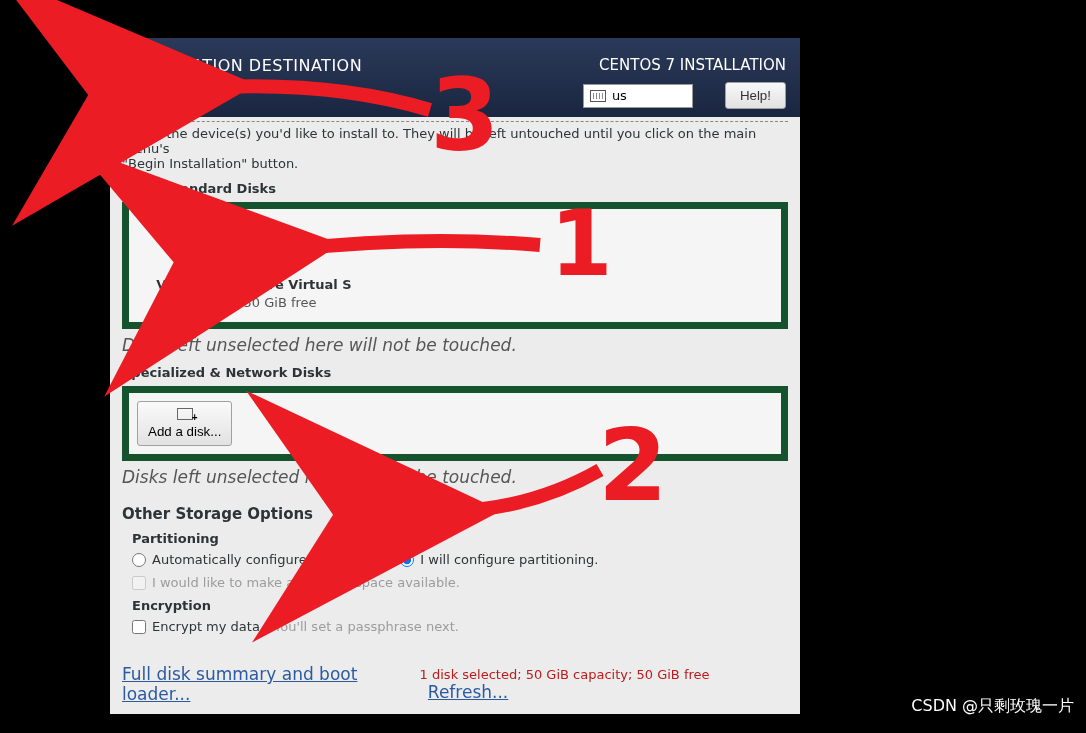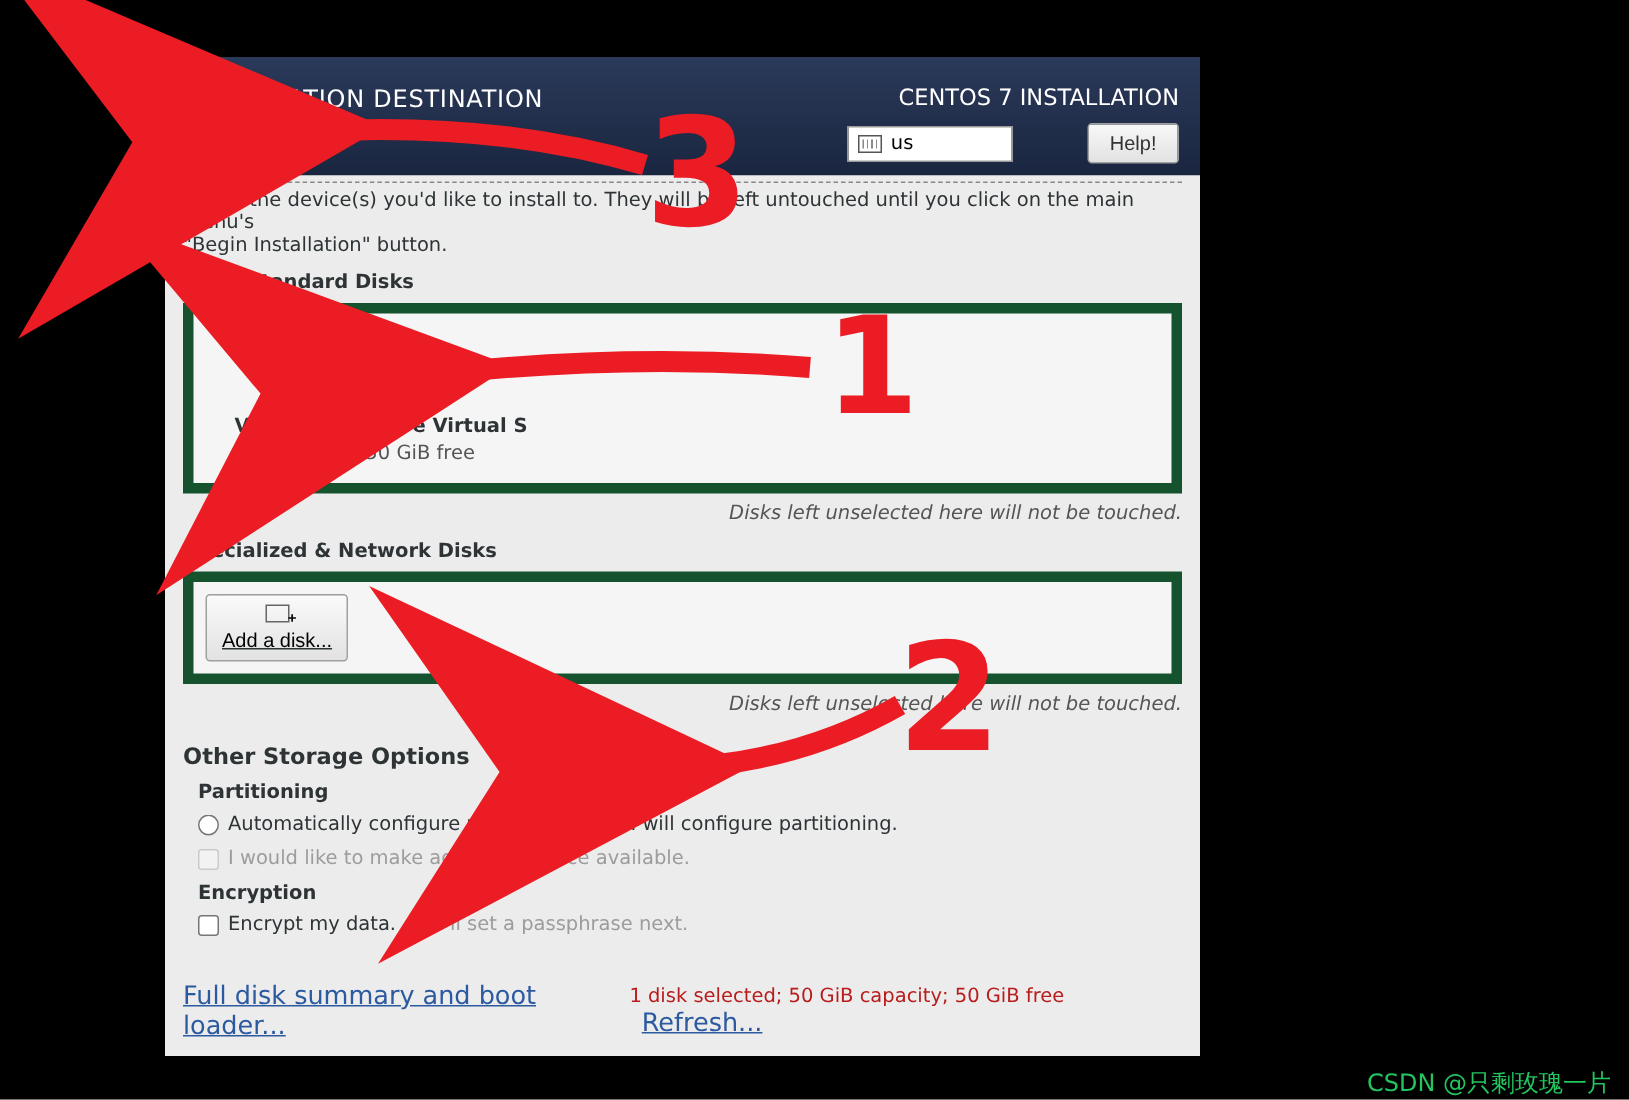--- a/index.html
+++ b/index.html
@@ -56,21 +56,20 @@
     }
     .kb-icon { width: 16px; height: 12px; border: 1px solid #555; margin-right: 6px; display: inline-block; position: relative; }
     .kb-icon::before { content:""; position:absolute; left:2px; right:2px; top:2px; bottom:2px; background:repeating-linear-gradient(90deg,#888 0 1px,transparent 1px 3px); }
     .help-btn {
       background: linear-gradient(to bottom,#f8f8f8,#e2e2e2);
       border:1px solid #a0a0a0;
       border-radius:3px;
       padding:5px 14px;
       color:#333;
       cursor:pointer;
-      margin-left:18px;
     }
     .content {
       background:#ececec;
       padding: 4px 12px 10px 12px;
       position: relative;
     }
     .sep-line { border-top:1px dashed #888; margin-bottom:4px; }
     .intro { font-size:13px; color:#2e3436; }
     .section-title { font-weight:bold; margin-top:10px; font-size:13px; }
     .disk-box {
@@ -95,21 +94,21 @@
       background:linear-gradient(to bottom,#ccc,#999); border-radius:0 0 3px 3px;
       border:1px solid #888; border-top:none;
     }
     .disk-check {
       position:absolute; right:-4px; bottom:-4px; width:18px; height:18px;
       background:#000; border-radius:50%;
     }
     .disk-check::after { content:"✓"; color:#fff; font-size:12px; position:absolute; left:3px; top:0; font-weight:bold; }
     .disk-label { font-weight:bold; font-size:13px; }
     .disk-sub { font-size:13px; color:#555; margin-top:3px; }
-    .unselected-note { text-align:right; font-style:italic; color:#555; margin-top:6px; font-size:13px; }
+    .unselected-note { text-align:left; font-style:italic; color:#555; margin-top:6px; font-size:17px; }
     .add-disk-btn {
       display:flex; flex-direction:column; align-items:center; gap:4px;
       background:linear-gradient(to bottom,#fafafa,#e2e2e2);
       border:1px solid #a0a0a0; border-radius:3px; padding:6px 10px;
       cursor:pointer; margin:8px;
     }
     .add-icon { width:16px; height:12px; border:1px solid #666; position:relative; }
     .add-icon::after { content:"+"; position:absolute; right:-6px; bottom:-4px; font-size:10px; font-weight:bold; }
     .opts-title { font-weight:bold; font-size:15px; margin-top:18px; }
     .sub { margin-left:10px; margin-top:8px; }
@@ -118,21 +117,21 @@
     .radio, .check { display:flex; align-items:center; gap:6px; font-size:13px; }
     .radio input, .check input { width:14px; height:14px; }
     .disabled { color:#9c9c9c; }
     .hint { color:#9c9c9c; }
     .bottom-bar {
       display:flex; justify-content:space-between; align-items:center;
       margin-top:26px; padding-top:4px;
     }
     .link { color:#2c5aa0; text-decoration:underline; cursor:pointer; font-size:17px; }
     .status { font-size:13px; color:#b91c1c;margin-top:16px; }
-    .watermark { position:absolute; right:12px; bottom:0; color:#22c55e; font-size:16px;text-align:center; }
+    .watermark { position:absolute; right:12px; bottom:16px; color:#ffffff; font-size:16px;text-align:center; }
     svg.anno-svg { position:absolute; left:0; top:0; width:1086px; height:733px; pointer-events:none; }
   </style>
 </head>
 <body>
 
 <div class="window">
   <div class="titlebar">
     <div class="titlebar-left">
       <div class="page-title">INSTALLATION DESTINATION</div>
     </div>
@@ -166,21 +165,21 @@
         </div>
         <div class="disk-label">VMware, VMware Virtual S</div>
         <div class="disk-sub">
           <span>sda</span>&nbsp;&nbsp;&nbsp;<span>/</span>&nbsp;&nbsp;&nbsp;<span>50 GiB free</span>
         </div>
       </div>
     </div>
     <div class="unselected-note">Disks left unselected here will not be touched.</div>
 
     <div class="section-title">Specialized &amp; Network Disks</div>
-    <div class="disk-box" style="padding:0;text-decoration:underline;">
+    <div class="disk-box" style="padding:0;">
       <button class="add-disk-btn">
         <span class="add-icon"></span>
         <span>Add a disk...</span>
       </button>
     </div>
     <div class="unselected-note">Disks left unselected here will not be touched.</div>
 
     <div class="opts-title">Other Storage Options</div>
 
     <div class="sub">

